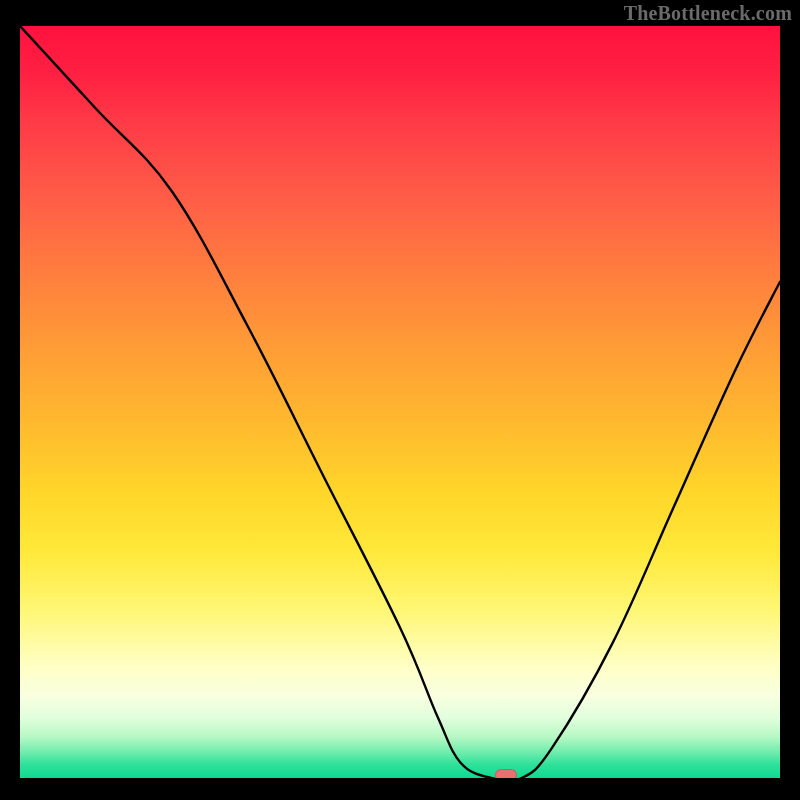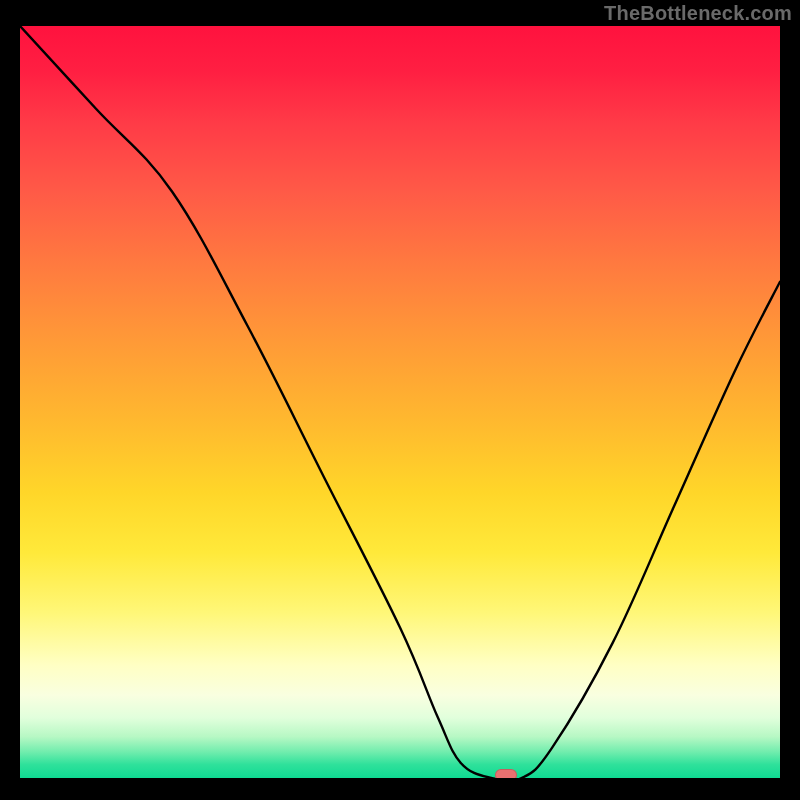--- a/index.html
+++ b/index.html
@@ -19,20 +19,21 @@
   }
   .watermark {
     position: absolute;
     top: 2px;
     right: 8px;
     color: #6a6a6a;
     font-size: 20px;
     font-weight: bold;
     letter-spacing: 0.2px;
     z-index: 20;
+    font-family: Liberation Serif, serif;
   }
   .plot-area {
     position: absolute;
     left: 20px;
     top: 26px;
     width: 760px;
     height: 752px;
     overflow: hidden;
   }
   .gradient {

